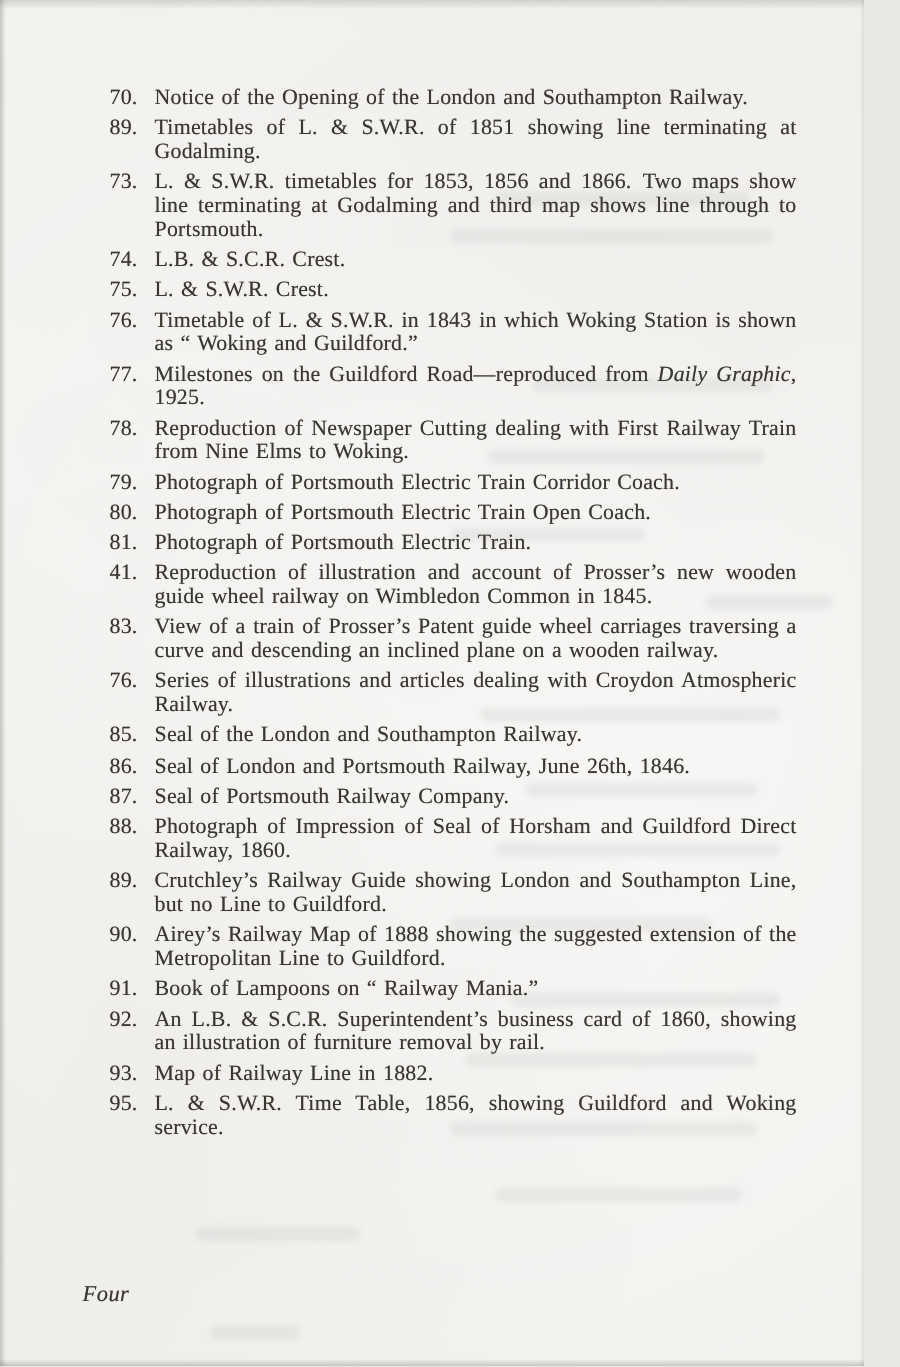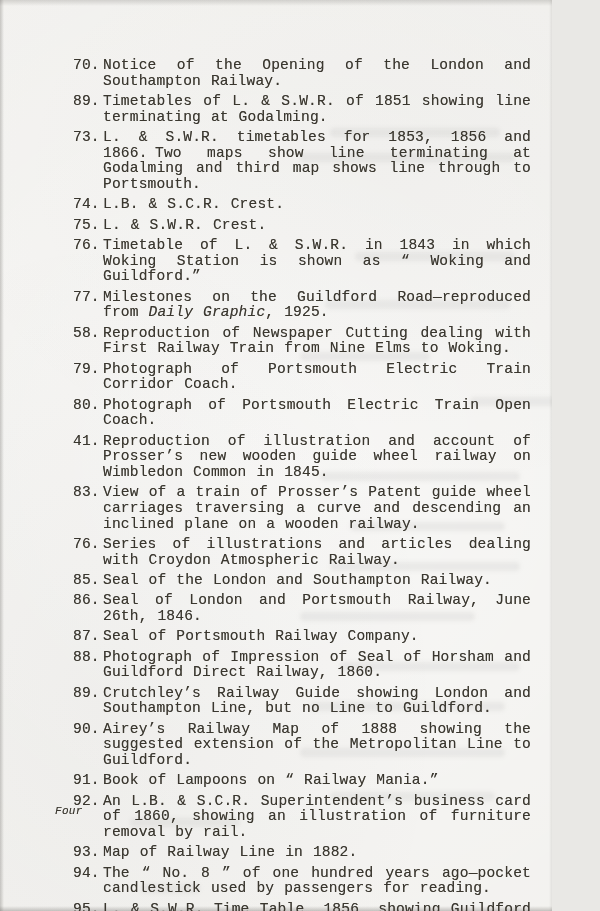--- a/index.html
+++ b/index.html
@@ -10,22 +10,23 @@
   .page {
     position: relative;
     width: 552px;
     height: 911px;
     overflow: hidden;
     background:
       radial-gradient(ellipse 700px 500px at 72% 18%, rgba(60,58,52,0.022), rgba(60,58,52,0) 70%),
       radial-gradient(ellipse 500px 700px at 18% 78%, rgba(60,58,52,0.03), rgba(60,58,52,0) 70%),
       radial-gradient(ellipse 900px 900px at 50% 50%, rgba(255,255,255,0.5), rgba(255,255,255,0) 80%),
       #f1f0ed;
-    font-family: Liberation Mono, monospace;
+    font-family: Liberation Serif, serif;
     color: #3a372f;
+    padding-left: 24px;
   }
   
   .edge { position: absolute; pointer-events: none; }
   .edge-top    { top: 0; left: 0; right: 0; height: 6px;
                  background: linear-gradient(180deg, rgba(95,93,88,0.22), rgba(95,93,88,0)); }
   .edge-left   { top: 0; bottom: 0; left: 0; width: 4px;
                  background: linear-gradient(90deg, rgba(95,93,88,0.30), rgba(95,93,88,0)); }
   .edge-bottom { bottom: 0; left: 0; right: 0; height: 5px;
                  background: linear-gradient(0deg, rgba(95,93,88,0.32), rgba(95,93,88,0)); }
   .edge-right  { top: 0; bottom: 0; right: 0; width: 3px;
@@ -64,23 +65,23 @@
   }
   .item .txt {
     display: block;
     text-align: justify;
   }
   .item .txt i { font-style: italic; }
 
   .footer {
     position: absolute;
     left: 55px;
-    top: 805px;
+    top: 855px;
     font-style: italic;
-    font-size: 11px;
+    font-size: 15px;
     letter-spacing: 0.3px;
     text-shadow: 0 0 0.45px rgba(58,55,47,0.55);
   }
 </style>
 </head>
 <body>
 
 <div class="page">
 
   <div class="edge edge-top"></div>
@@ -136,34 +137,38 @@
       <span class="num">76.</span>
       <span class="txt"><span>Timetable of L. &amp; S.W.R. in 1843 in which Woking Station is shown as “ Woking and Guildford.”</span></span>
     </div>
 
     <div class="item">
       <span class="num">77.</span>
       <span class="txt"><span>Milestones on the Guildford Road—reproduced from </span><i>Daily Graphic</i><span>, 1925.</span></span>
     </div>
 
     <div class="item">
-      <span class="num">58.</span>
+      <span class="num">78.</span>
       <span class="txt"><span>Reproduction of Newspaper Cutting dealing with First Railway Train from Nine Elms to Woking.</span></span>
     </div>
 
     <div class="item">
       <span class="num">79.</span>
       <span class="txt"><span>Photograph of Portsmouth Electric Train Corridor Coach.</span></span>
     </div>
 
     <div class="item">
       <span class="num">80.</span>
       <span class="txt"><span>Photograph of Portsmouth Electric Train Open Coach.</span></span>
     </div>
 
+    <div class="item">
+      <span class="num">81.</span>
+      <span class="txt"><span>Photograph of Portsmouth Electric Train.</span></span>
+    </div>
 
     <div class="item">
       <span class="num">41.</span>
       <span class="txt"><span>Reproduction of illustration and account of Prosser’s new wooden guide wheel railway on Wimbledon Common in 1845.</span></span>
     </div>
 
     <div class="item">
       <span class="num">83.</span>
       <span class="txt"><span>View of a train of Prosser’s Patent guide wheel carriages traversing a curve and descending an inclined plane on a wooden railway.</span></span>
     </div>
@@ -211,24 +216,20 @@
     <div class="item">
       <span class="num">92.</span>
       <span class="txt"><span>An L.B. &amp; S.C.R. Superintendent’s business card of 1860, showing an illustration of furniture removal by rail.</span></span>
     </div>
 
     <div class="item">
       <span class="num">93.</span>
       <span class="txt"><span>Map of Railway Line in 1882.</span></span>
     </div>
 
-    <div class="item">
-      <span class="num">94.</span>
-      <span class="txt"><span>The “ No. 8 ” of one hundred years ago—pocket candlestick used by passengers for reading.</span></span>
-    </div>
 
     <div class="item">
       <span class="num">95.</span>
       <span class="txt"><span>L. &amp; S.W.R. Time Table, 1856, showing Guildford and Woking service.</span></span>
     </div>
 
   </main>
 
   <div class="footer">Four</div>
 

